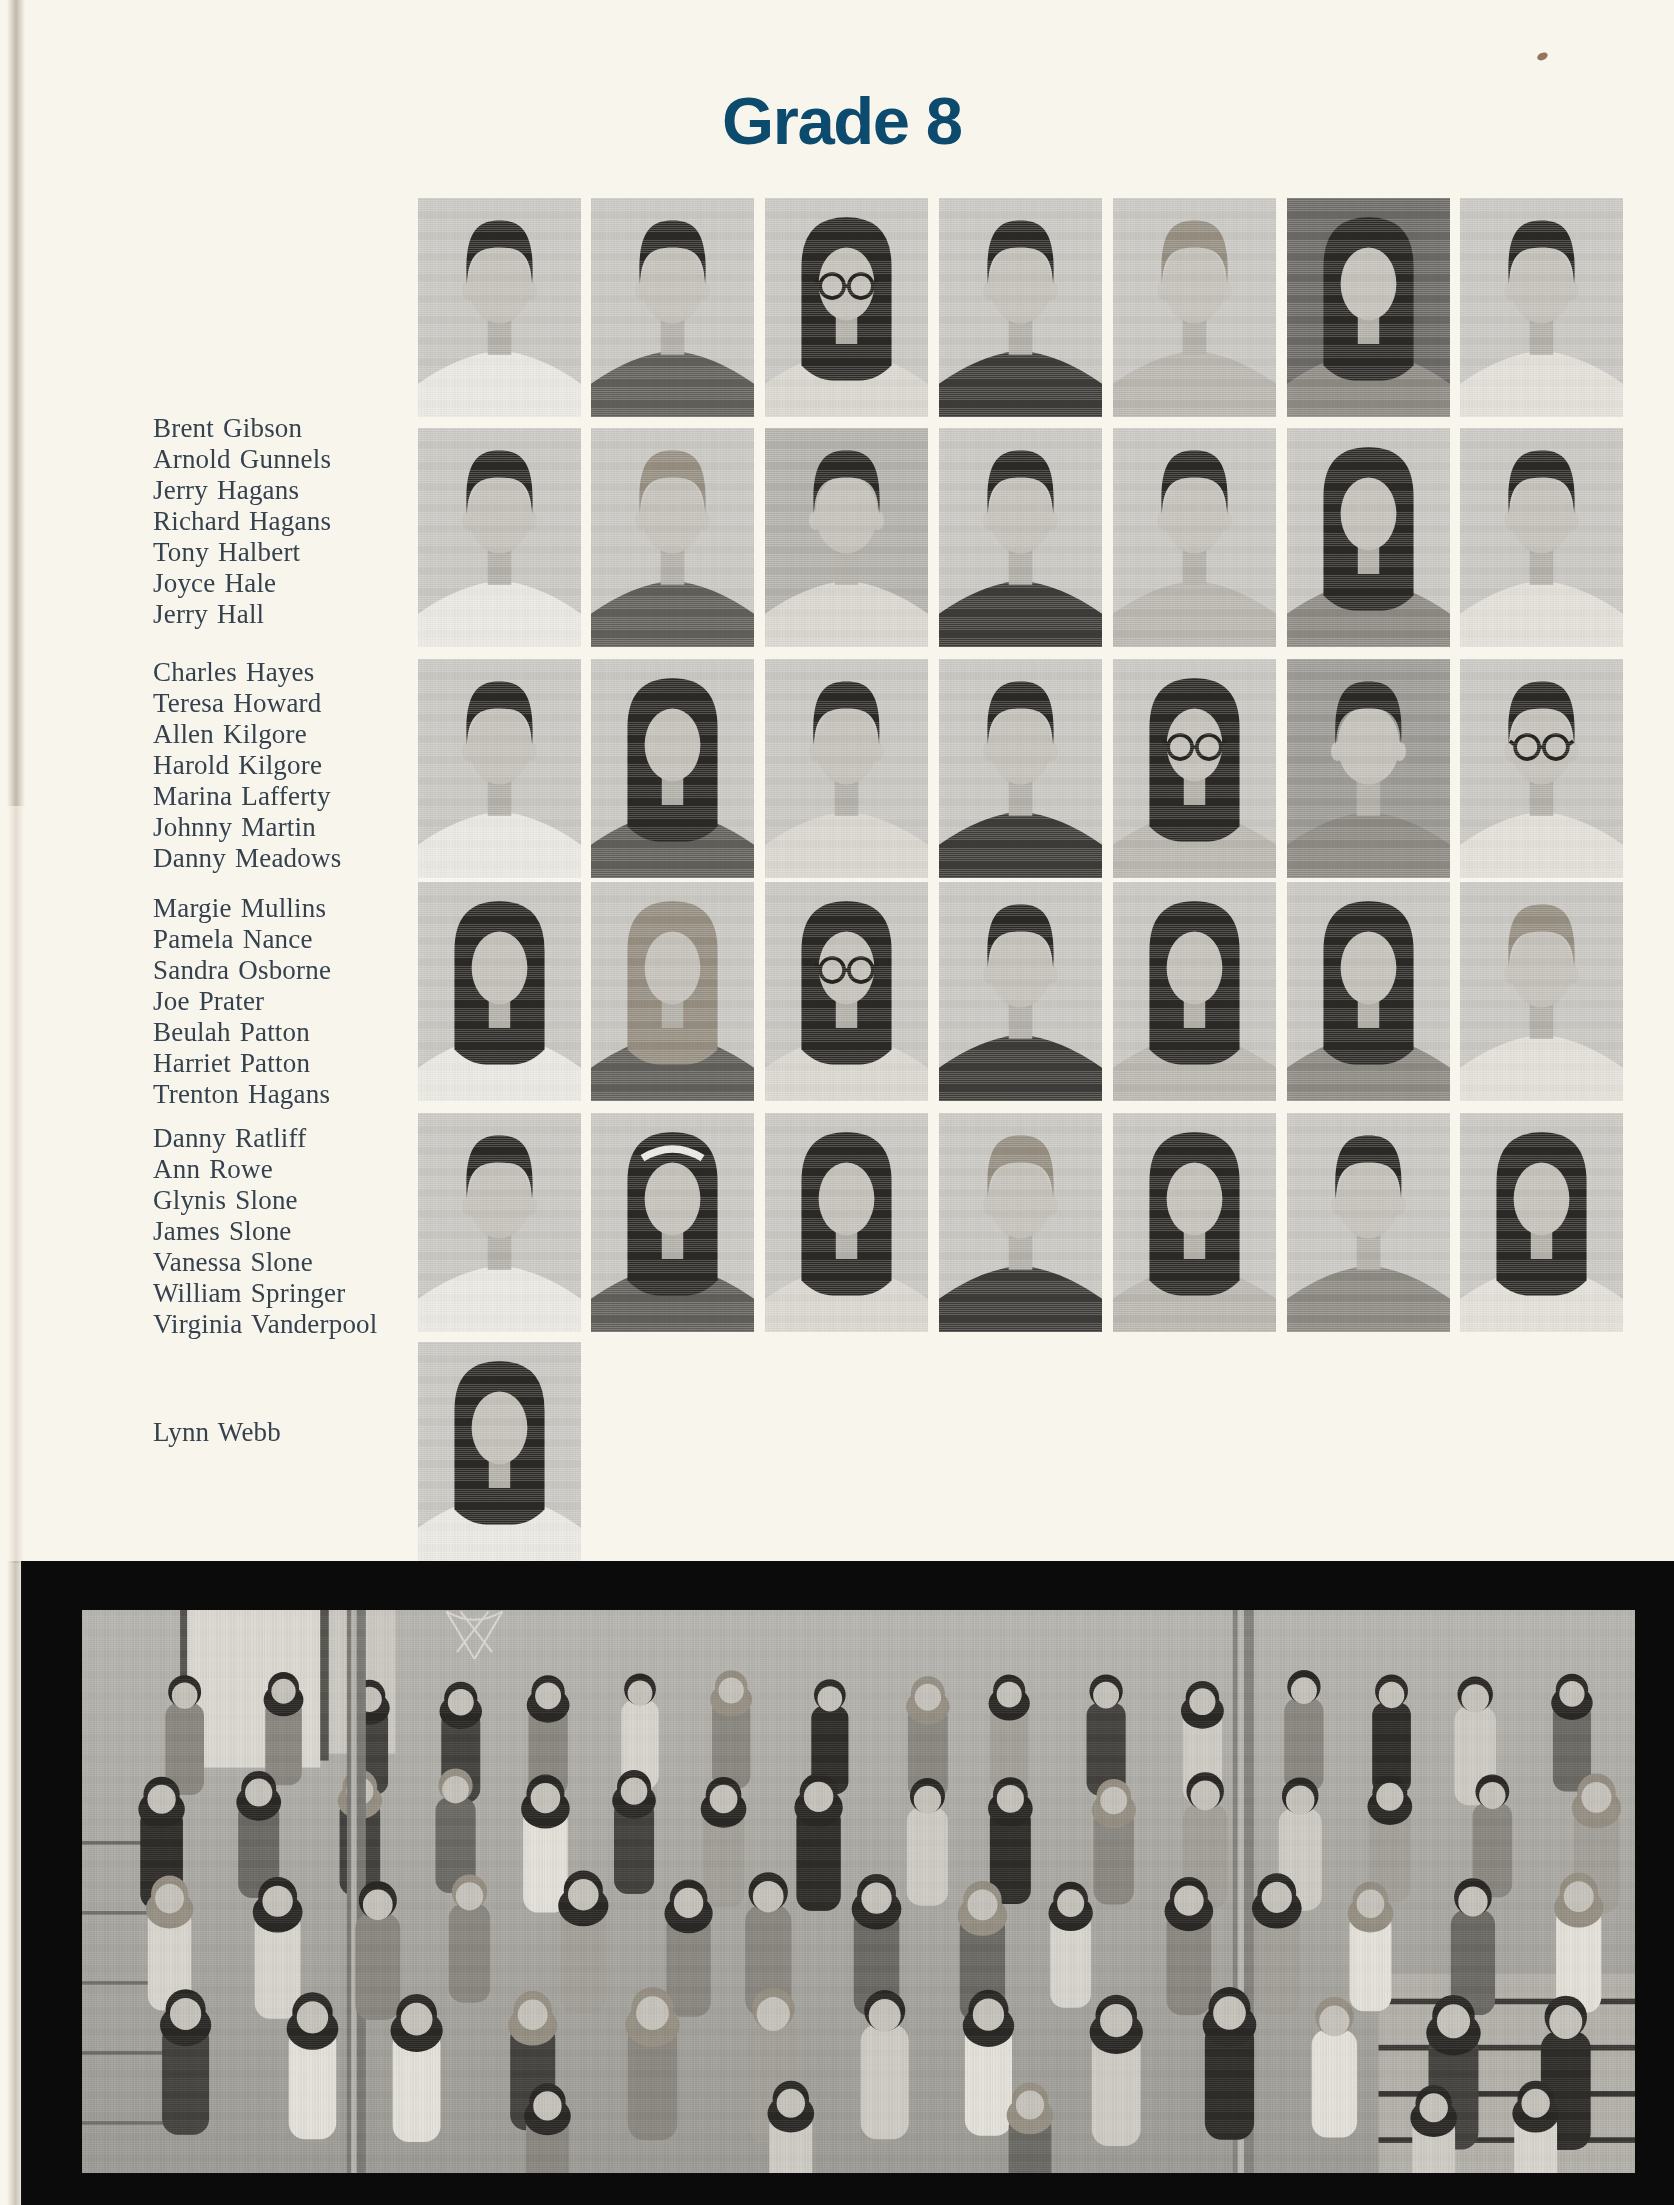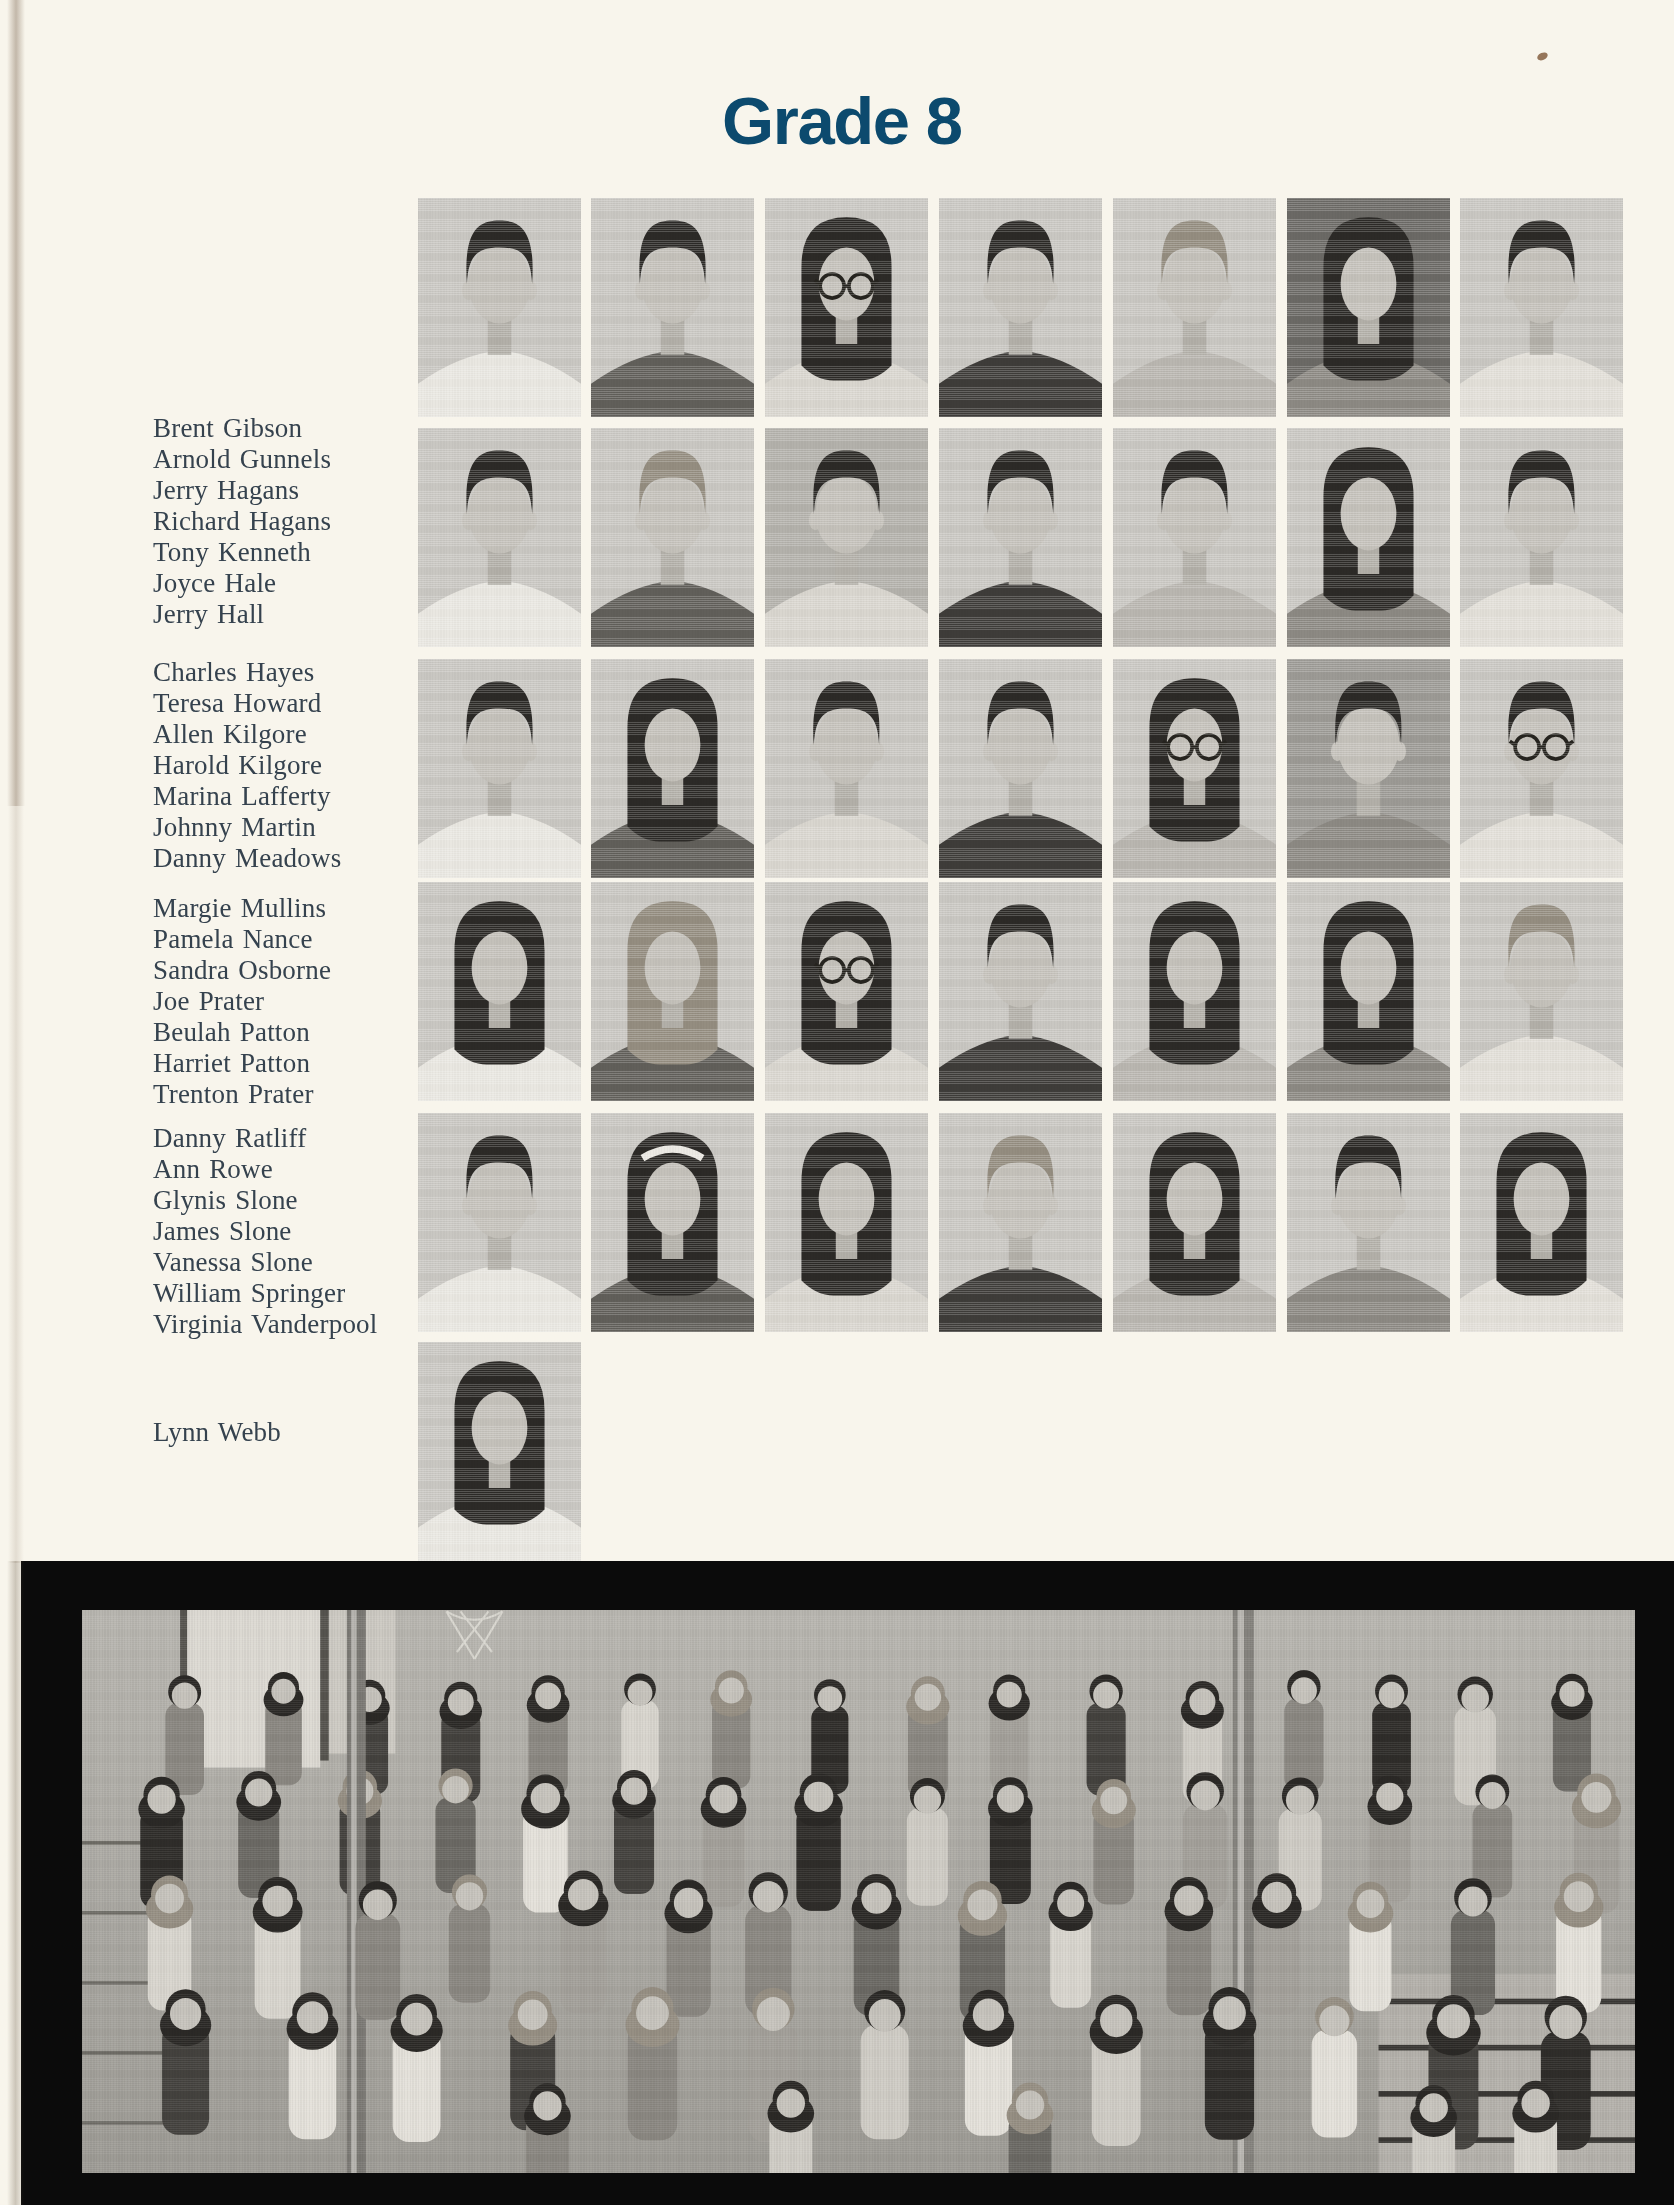--- a/index.html
+++ b/index.html
@@ -85,41 +85,41 @@
 <div class="page">
 
   <h1 class="grade-title">Grade 8</h1>
 
   <div id="roster">
       <div class="roster-group" style="top: 413px; font-family: Liberation Serif, serif;">
         <div class="roster-name">Brent Gibson</div>
         <div class="roster-name">Arnold Gunnels</div>
         <div class="roster-name">Jerry Hagans</div>
         <div class="roster-name">Richard Hagans</div>
-        <div class="roster-name">Tony Kenneth</div>
+        <div class="roster-name">Tony Halbert</div>
         <div class="roster-name">Joyce Hale</div>
         <div class="roster-name">Jerry Hall</div>
       </div>
       <div class="roster-group" style="top: 657px;">
         <div class="roster-name">Charles Hayes</div>
         <div class="roster-name">Teresa Howard</div>
         <div class="roster-name">Allen Kilgore</div>
         <div class="roster-name">Harold Kilgore</div>
         <div class="roster-name">Marina Lafferty</div>
         <div class="roster-name">Johnny Martin</div>
         <div class="roster-name">Danny Meadows</div>
       </div>
       <div class="roster-group" style="top: 893px;">
         <div class="roster-name">Margie Mullins</div>
         <div class="roster-name">Pamela Nance</div>
         <div class="roster-name">Sandra Osborne</div>
         <div class="roster-name">Joe Prater</div>
         <div class="roster-name">Beulah Patton</div>
         <div class="roster-name">Harriet Patton</div>
-        <div class="roster-name">Trenton Prater</div>
+        <div class="roster-name">Trenton Hagans</div>
       </div>
       <div class="roster-group" style="top: 1123px;">
         <div class="roster-name">Danny Ratliff</div>
         <div class="roster-name">Ann Rowe</div>
         <div class="roster-name">Glynis Slone</div>
         <div class="roster-name">James Slone</div>
         <div class="roster-name">Vanessa Slone</div>
         <div class="roster-name">William Springer</div>
         <div class="roster-name">Virginia Vanderpool</div>
       </div>

